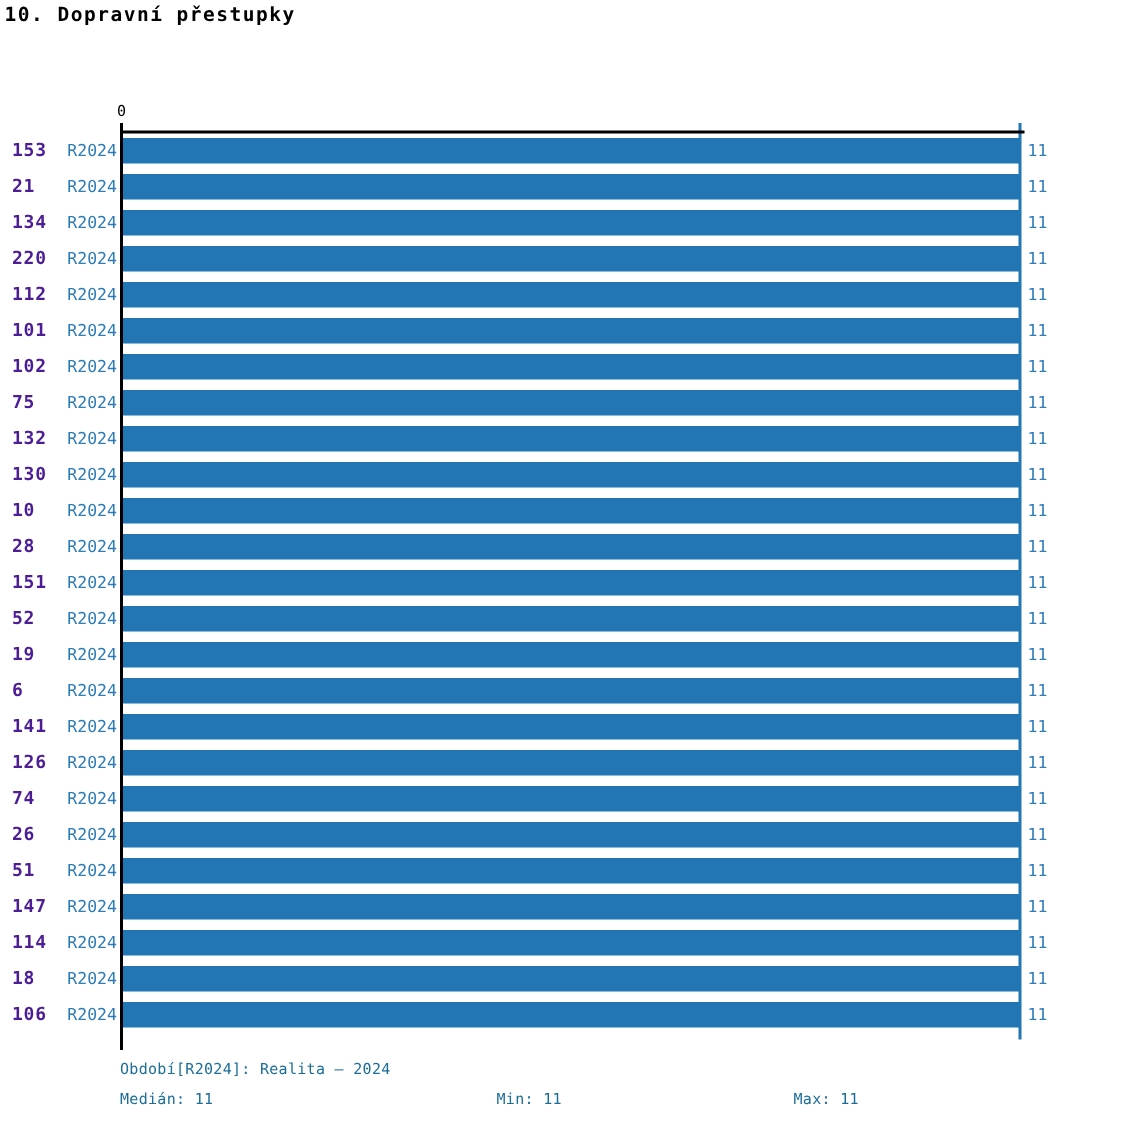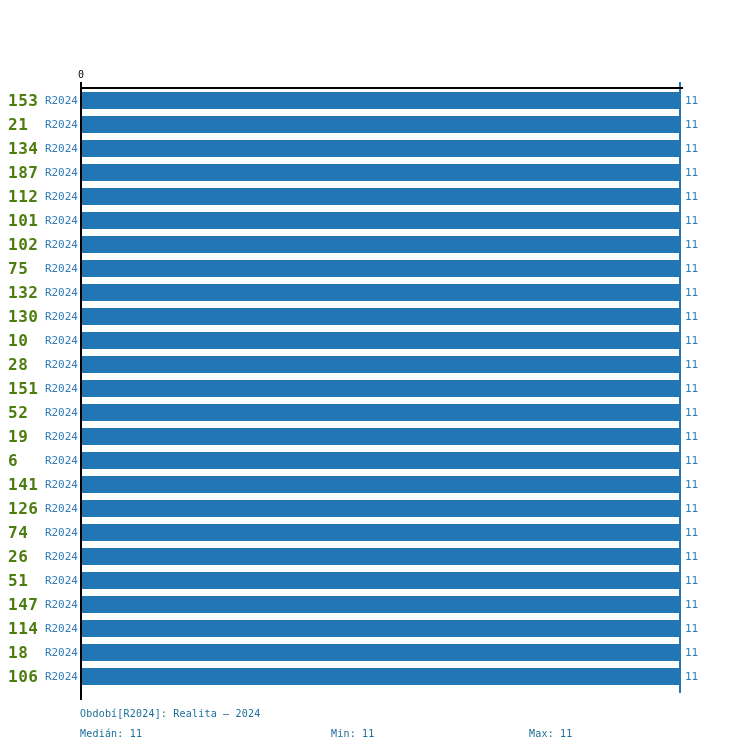--- a/index.html
+++ b/index.html
@@ -49,22 +49,22 @@
   .median-line{
     position:absolute;left:679px;top:82px;
     width:2px;height:611px;background:var(--bar);
     z-index:1;
   }
   .row{
     position:absolute;left:0;height:17px;width:750px;
   }
   .row .cat{
     position:absolute;left:8px;top:0;width:34px;
-    font-size:16px;font-weight:bold;letter-spacing:0.5px;
-    line-height:17px;color:#4d7c0f;white-space:nowrap;
+    font-size:12px;font-weight:bold;letter-spacing:0.5px;
+    line-height:17px;color:#4c1d95;white-space:nowrap;
   }
   .row .ser{
     position:absolute;left:40px;top:0;width:38px;
     text-align:right;font-size:11px;line-height:17px;
     color:var(--bluelabel);white-space:nowrap;
   }
   .row .bar{
     position:absolute;left:82px;top:0;height:17px;
     background:var(--bar);z-index:2;
   }
@@ -80,20 +80,21 @@
   .f-period{left:80px;top:708px;}
   .f-median{left:80px;top:728px;}
   .f-min{left:331px;top:728px;}
   .f-max{left:529px;top:728px;}
 </style>
 </head>
 <body>
 
 <div class="canvas" style="--bar: #2276b4; --axis: #000000; --bluelabel: #2e7cb8; --footer: #1b6e99; --bg: #ffffff;">
 
+  <div class="title1">10. Dopravní přestupky</div>
 
   <div class="axis-zero">0</div>
   <div class="median-line"></div>
   <div class="axis-v"></div>
   <div class="axis-h"></div>
 
   <div id="rows">
       <div class="row" style="top: 92px;">
         <span class="cat">153</span>
         <span class="ser">R2024</span>
@@ -106,21 +107,21 @@
         <div class="bar" style="width: 598px;"></div>
         <span class="val">11</span>
       </div>
       <div class="row" style="top: 140px;">
         <span class="cat">134</span>
         <span class="ser">R2024</span>
         <div class="bar" style="width: 598px;"></div>
         <span class="val">11</span>
       </div>
       <div class="row" style="top: 164px;">
-        <span class="cat">187</span>
+        <span class="cat">220</span>
         <span class="ser">R2024</span>
         <div class="bar" style="width: 598px;"></div>
         <span class="val">11</span>
       </div>
       <div class="row" style="top: 188px;">
         <span class="cat">112</span>
         <span class="ser">R2024</span>
         <div class="bar" style="width: 598px;"></div>
         <span class="val">11</span>
       </div>

